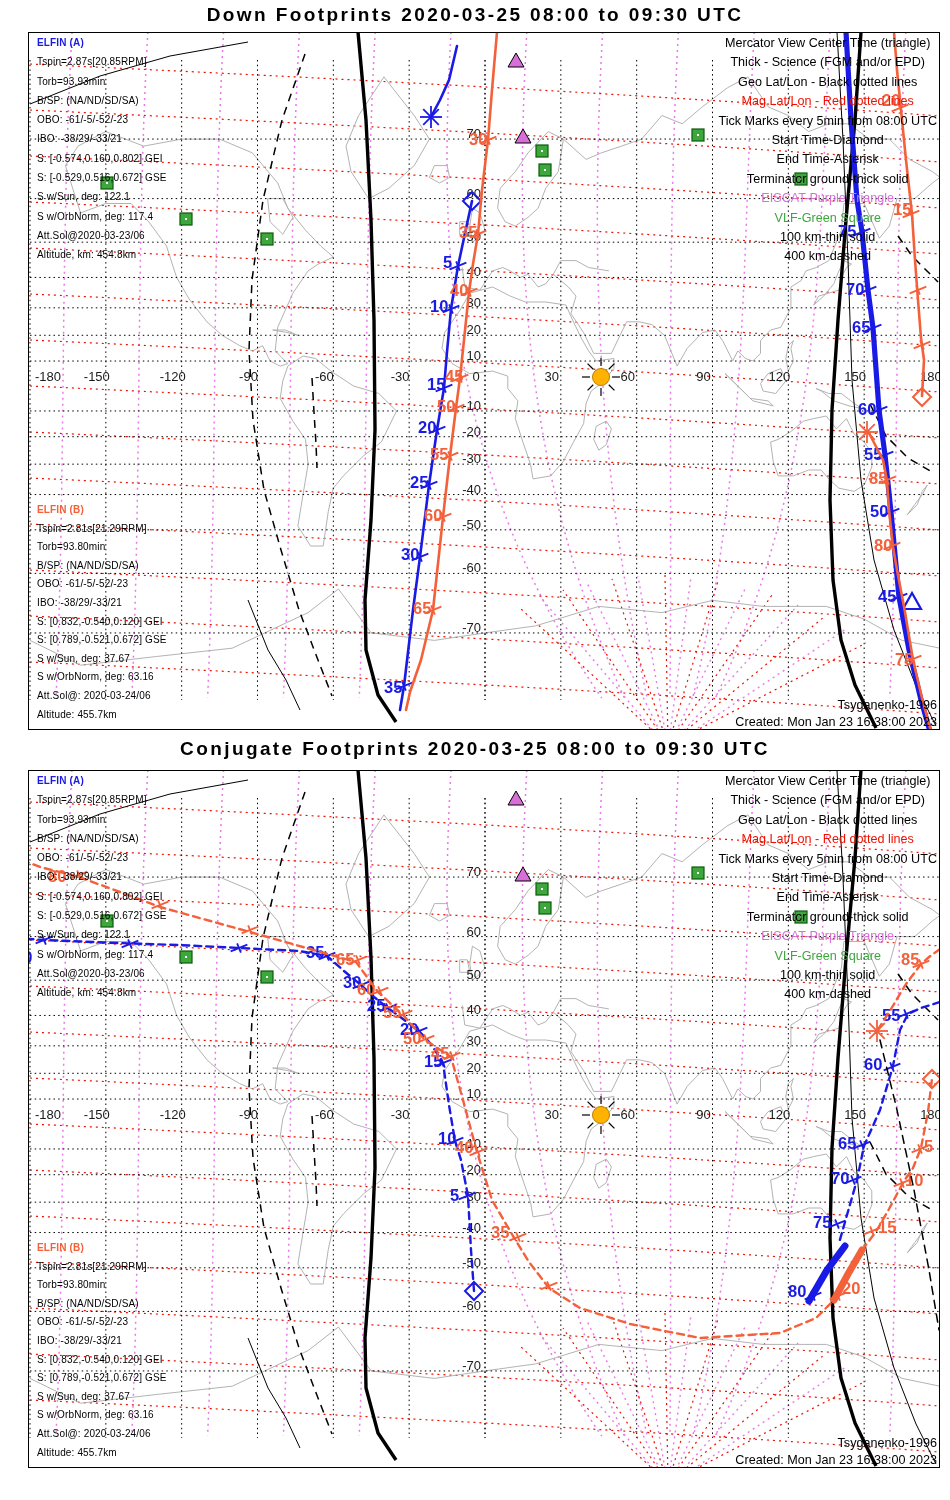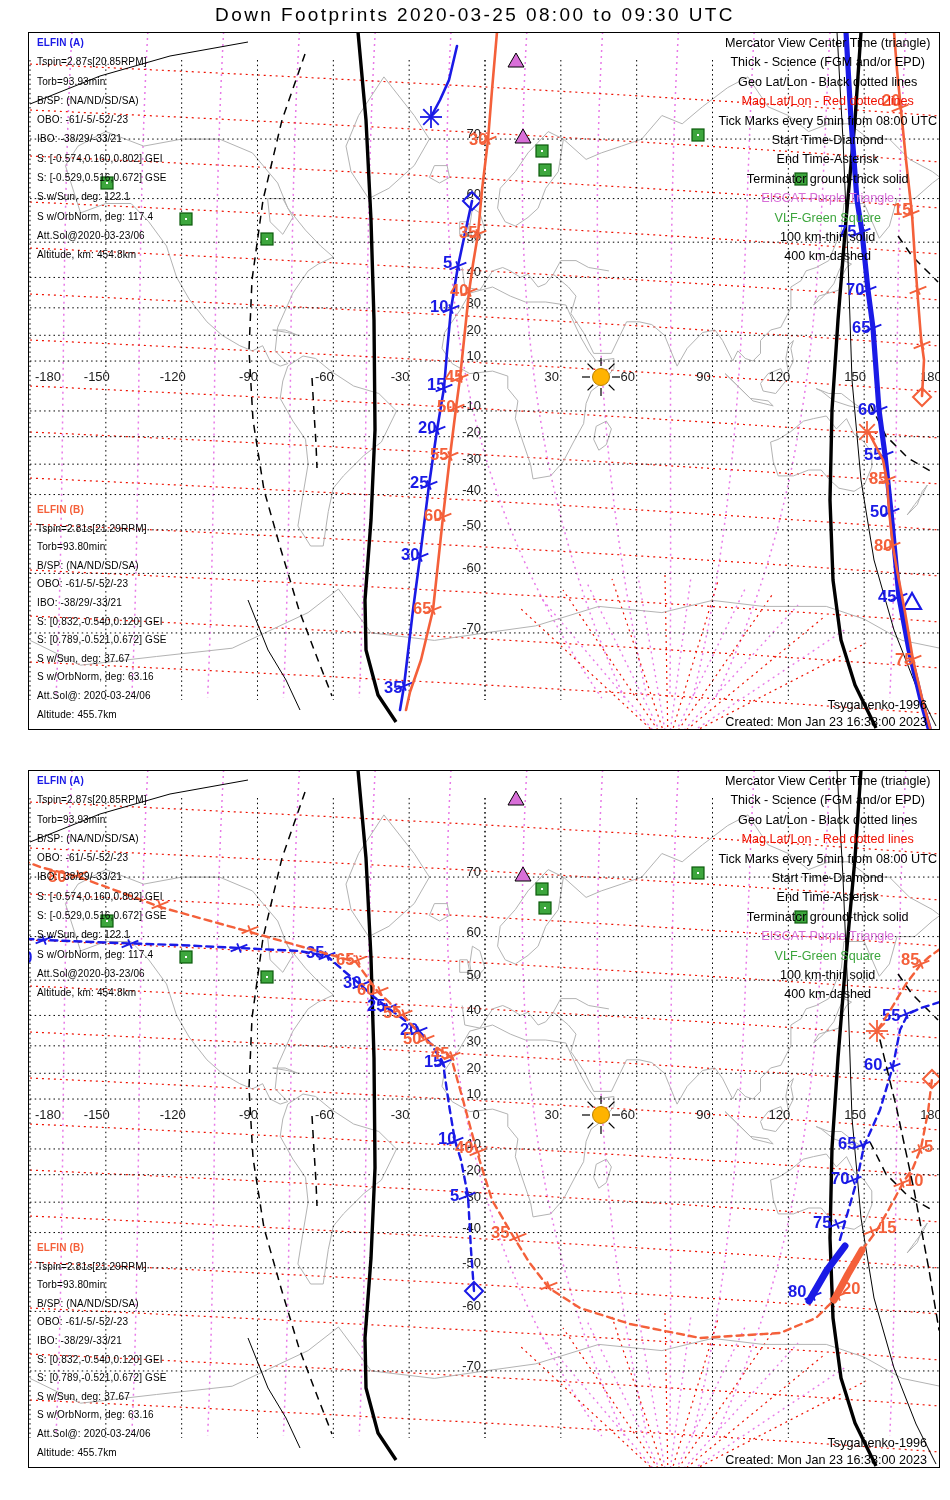--- a/index.html
+++ b/index.html
@@ -1,26 +1,26 @@
 <!DOCTYPE html>
 <html><head>
 <meta charset="utf-8">
 <style>
   html,body{margin:0;padding:0;background:#fff}
   .page{position:relative;width:950px;height:1500px;background:#fff;overflow:hidden;
         font-family:"Liberation Sans",sans-serif;color:#000}
   svg{position:absolute;left:0;top:0}
   .ptitle{position:absolute;left:0;width:950px;text-align:center;font-size:19px;
-          letter-spacing:2.4px;font-weight:400;white-space:pre}
+          letter-spacing:2.4px;font-weight:700;white-space:pre}
   .box{position:absolute;left:28px;width:912px;height:698px;border:1.4px solid #000;box-sizing:border-box}
   .info{position:absolute;left:37px;font-size:10px;line-height:19.3px;letter-spacing:.15px;white-space:pre}
   .info.tight{line-height:18.6px}
   .info .hdr{font-weight:bold}
   .legend{position:absolute;right:13px;text-align:center;font-size:12.6px;line-height:19.4px;white-space:pre}
-  .credit{position:absolute;right:23px;text-align:right;font-size:12.6px;white-space:pre}
+  .credit{position:absolute;right:13px;text-align:right;font-size:12.6px;white-space:pre}
 </style>
 </head>
 <body>
 
 <div class="page">
   <svg id="plot" width="950" height="1500">
       <defs>
         <clipPath id="clip0">
           <rect x="29" y="33" width="910" height="696"></rect>
         </clipPath>
@@ -669,20 +669,21 @@
           <line x1="866" y1="1031" x2="888" y2="1031" stroke="#f4603a" stroke-width="1.8"></line>
           <line x1="869.221825406948" y1="1023.221825406948" x2="884.778174593052" y2="1038.778174593052" stroke="#f4603a" stroke-width="1.8"></line>
           <line x1="877" y1="1020" x2="877" y2="1042" stroke="#f4603a" stroke-width="1.8"></line>
           <line x1="884.778174593052" y1="1023.221825406948" x2="869.221825406948" y2="1038.778174593052" stroke="#f4603a" stroke-width="1.8"></line>
         </g>
         <path d="M880 1040 L897 1110 L914 1190 L929 1270 L939 1330" stroke="#000000" stroke-width="1.5" fill="none" stroke-linejoin="round" stroke-linecap="round" stroke-dasharray="8,6"></path>
       </g>
     </svg>
 
   <div class="ptitle" style="top:4px">Down Footprints 2020-03-25 08:00 to 09:30 UTC</div>
+  <div class="ptitle" style="top:738px">Conjugate Footprints 2020-03-25 08:00 to 09:30 UTC</div>
 
   <div class="box" style="top:32px"></div>
   <div class="box" style="top:770px"></div>
 
   <div id="infoA1" class="info" style="top:33px"><div class="hdr" style="color: rgb(26, 26, 230);">ELFIN (A)</div><div>Tspin=2.87s[20.85RPM]</div><div>Torb=93.93min</div><div>B/SP: (NA/ND/SD/SA)</div><div>OBO: -61/-5/-52/-23</div><div>IBO: -38/29/-33/21</div><div>S: [-0.574,0.160,0.802] GEI</div><div>S: [-0.529,0.516,0.672] GSE</div><div>S w/Sun, deg: 122.1</div><div>S w/OrbNorm, deg: 117.4</div><div>Att.Sol@2020-03-23/06</div><div>Altitude, km: 454.8km</div></div>
   <div id="infoB1" class="info tight" style="top:501px"><div class="hdr" style="color: rgb(244, 96, 58);">ELFIN (B)</div><div>Tspin=2.81s[21.29RPM]</div><div>Torb=93.80min</div><div>B/SP: (NA/ND/SD/SA)</div><div>OBO: -61/-5/-52/-23</div><div>IBO: -38/29/-33/21</div><div>S: [0.832,-0.540,0.120] GEI</div><div>S: [0.789,-0.521,0.672] GSE</div><div>S w/Sun, deg: 37.67</div><div>S w/OrbNorm, deg: 63.16</div><div>Att.Sol@: 2020-03-24/06</div><div>Altitude: 455.7km</div></div>
   <div id="infoA2" class="info" style="top:771px"><div class="hdr" style="color: rgb(26, 26, 230);">ELFIN (A)</div><div>Tspin=2.87s[20.85RPM]</div><div>Torb=93.93min</div><div>B/SP: (NA/ND/SD/SA)</div><div>OBO: -61/-5/-52/-23</div><div>IBO: -38/29/-33/21</div><div>S: [-0.574,0.160,0.802] GEI</div><div>S: [-0.529,0.516,0.672] GSE</div><div>S w/Sun, deg: 122.1</div><div>S w/OrbNorm, deg: 117.4</div><div>Att.Sol@2020-03-23/06</div><div>Altitude, km: 454.8km</div></div>
   <div id="infoB2" class="info tight" style="top:1239px"><div class="hdr" style="color: rgb(244, 96, 58);">ELFIN (B)</div><div>Tspin=2.81s[21.29RPM]</div><div>Torb=93.80min</div><div>B/SP: (NA/ND/SD/SA)</div><div>OBO: -61/-5/-52/-23</div><div>IBO: -38/29/-33/21</div><div>S: [0.832,-0.540,0.120] GEI</div><div>S: [0.789,-0.521,0.672] GSE</div><div>S w/Sun, deg: 37.67</div><div>S w/OrbNorm, deg: 63.16</div><div>Att.Sol@: 2020-03-24/06</div><div>Altitude: 455.7km</div></div>
 
   <div id="legend1" class="legend" style="top:34px"><div style="color: rgb(0, 0, 0);">Mercator View Center Time (triangle)</div><div style="color: rgb(0, 0, 0);">Thick - Science (FGM and/or EPD)</div><div style="color: rgb(0, 0, 0);">Geo Lat/Lon - Black dotted lines</div><div style="color: rgb(238, 17, 0);">Mag Lat/Lon - Red dotted lines</div><div style="color: rgb(0, 0, 0);">Tick Marks every 5min from 08:00 UTC</div><div style="color: rgb(0, 0, 0);">Start Time-Diamond</div><div style="color: rgb(0, 0, 0);">End Time-Asterisk</div><div style="color: rgb(0, 0, 0);">Terminator ground-thick solid</div><div style="color: rgb(216, 111, 216);">EISCAT-Purple Triangle</div><div style="color: rgb(61, 166, 61);">VLF-Green Square</div><div style="color: rgb(0, 0, 0);">100 km-thin solid</div><div style="color: rgb(0, 0, 0);">400 km-dashed</div></div>

